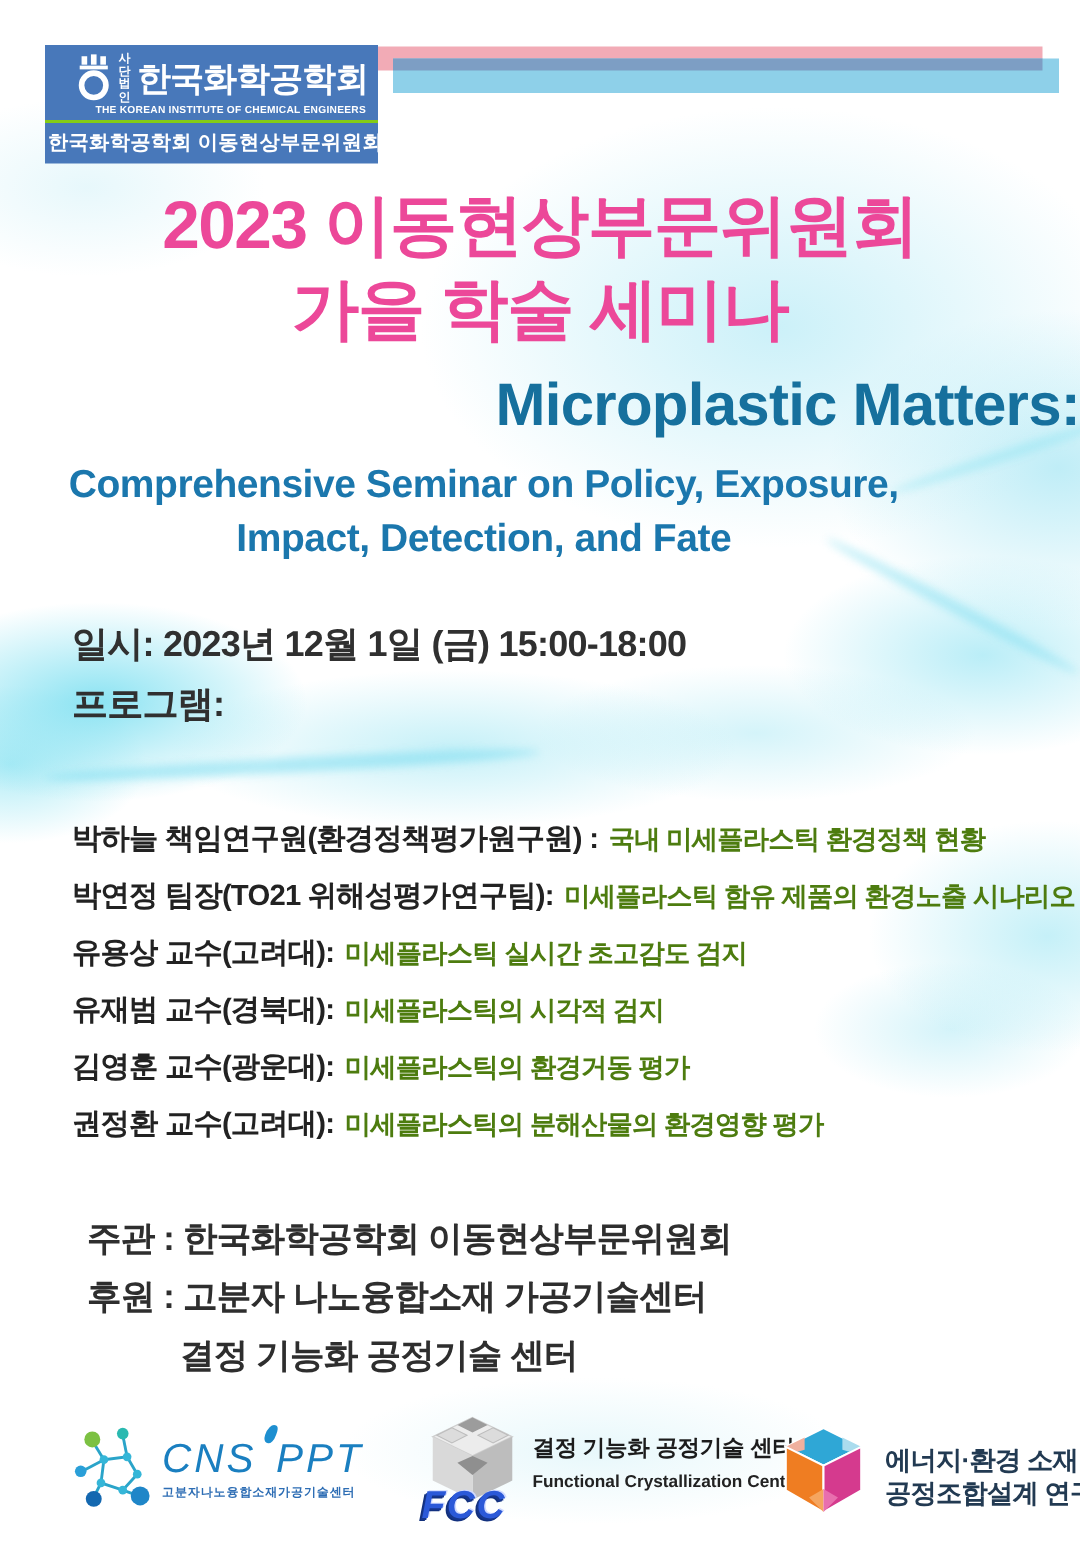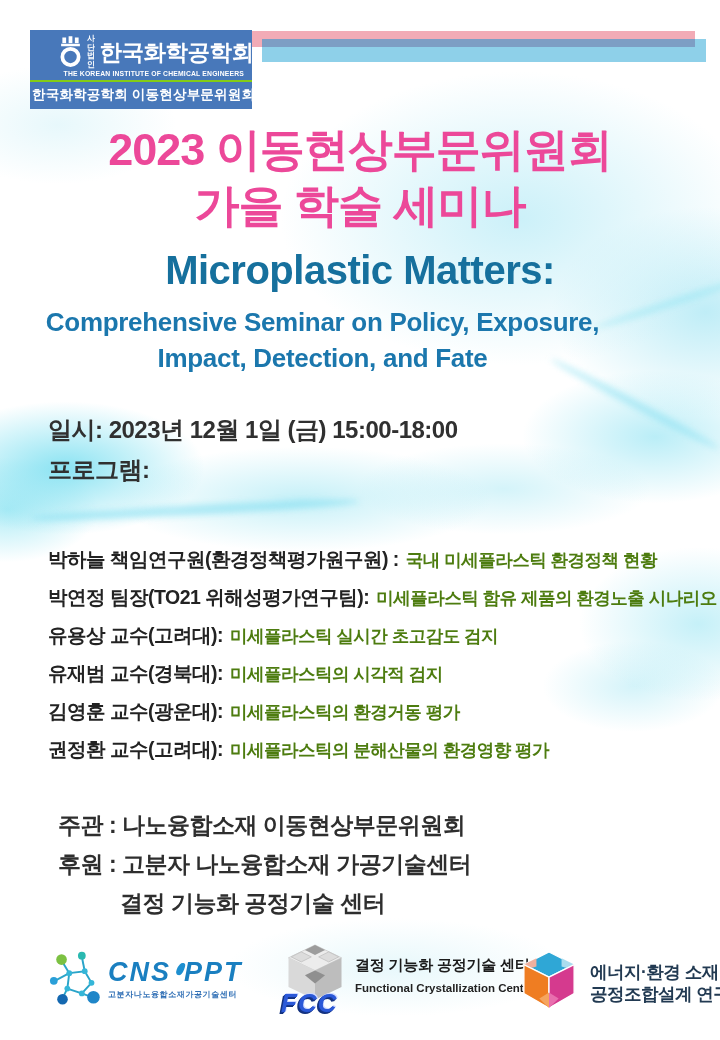--- a/index.html
+++ b/index.html
@@ -29,21 +29,21 @@
   .streak { position:absolute; filter:blur(3px); border-radius:50%; }
   .streak1 { left:30px;  top:505px; width:330px; height:10px; background:rgba(105,216,238,.45); transform:rotate(-3deg); }
   .streak2 { left:540px; top:400px; width:190px; height:8px;  background:rgba(120,220,240,.45); transform:rotate(28deg); }
   .streak3 { left:590px; top:300px; width:160px; height:7px;  background:rgba(130,224,241,.4);  transform:rotate(-18deg); }
 
   
   .logo-box {
     position:absolute; left:30px; top:30px; width:222px;
     background:#4878ba;
   }
-  .logo-main { padding:5px 8px 3px 4px;margin-left:24px; }
+  .logo-main { padding:5px 8px 3px 20px; }
   .logo-row { display:flex; align-items:center; gap:4px; }
   .emblem svg { width:25px; height:33px; display:block; }
   .org-type { font-size:8px; line-height:8.5px; color:#fff; font-weight:700; letter-spacing:0.5px; }
   .org-name { font-size:22.5px; color:#fff; font-weight:800; white-space:nowrap; letter-spacing:-0.5px; }
   .org-en   { font-size:6.8px; color:#fff; font-weight:700; text-align:right; margin-top:1px; letter-spacing:0.18px; white-space:nowrap; }
   .logo-committee {
     border-top:2px solid #84cc16; font-size:13.5px; font-weight:800; color:#fff;
     text-align:center; padding:4px 2px 5px; white-space:nowrap; letter-spacing:0.2px;
   }
 
@@ -52,21 +52,21 @@
   .bar-pink    { left:245px; top:31px; width:450px; height:16px; background:#f2abb6; }
   .bar-blue    { left:262px; top:39px; width:444px; height:23px; background:#8ed0e9; }
   .bar-overlap { left:262px; top:39px; width:433px; height:8px;  background:#7d9ec4; }
 
   
   .title {
     position:absolute; left:0; top:122px; width:720px; text-align:center;
     font-size:45px; line-height:56px; font-weight:800; color:#ec4899; letter-spacing:-1px;
   }
   .mp-heading {
-    position:absolute; left:0; top:248px; width:720px; text-align:center;
+    position:absolute; left:0; top:248px; width:720px; text-align:right;
     font-size:40px; font-weight:800; color:#16709d; letter-spacing:-0.5px;
   }
   .mp-sub {
     position:absolute; left:0; top:304px; width:645px; text-align:center;
     font-size:26px; line-height:36px; font-weight:800; color:#1b77ad; letter-spacing:-0.3px;
   }
 
   
   .details { position:absolute; left:48px; top:416px; }
   .details div { font-size:24px; font-weight:800; color:#303030; line-height:27px; margin-bottom:13px; letter-spacing:-0.5px; }
@@ -79,21 +79,21 @@
 
   
   .organizers { position:absolute; left:58px; top:812px; }
   .organizers div { font-size:23px; font-weight:800; color:#2e2e2e; line-height:26px; margin-bottom:13px; letter-spacing:-0.5px; }
   .org-indent { padding-left:62px; }
 
   
   .footer { position:absolute; left:0; top:940px; width:720px; height:95px; }
   .logo-cns { position:absolute; left:48px; top:8px; display:flex; align-items:center; }
   .cns-text { margin-left:2px; }
-  .cns-wordmark { display:flex; align-items:flex-end; font-style:italic; font-weight:700; font-size:27px; color:#1a7fc0; letter-spacing:2px; line-height:26px; }
+  .cns-wordmark { display:flex; font-style:italic; font-weight:400; font-size:27px; color:#1a7fc0; letter-spacing:2px; line-height:26px; }
   .cns-swoosh { width:7px; height:13px; background:#1e8fd0; border-radius:70% 30% 60% 40%; transform:rotate(18deg) translateY(-10px); margin:0 3px; }
   .cns-caption { font-size:8px; font-weight:700; color:#2d6db4; margin-top:4px; letter-spacing:0.6px; white-space:nowrap; }
 
   .logo-fcc { position:absolute; left:283px; top:2px; }
   .fcc-cube { position:absolute; left:0; top:0; }
   .fcc-acronym {
     position:absolute; left:-2px; top:46px; font-size:26px; font-weight:900; font-style:italic;
     color:#2b59d8; letter-spacing:1px;
     text-shadow:-1px 1px 0 #16368c, -2px 2px 0 #12307c, 1px -1px 0 #cfd9ff;
   }
@@ -172,21 +172,21 @@
     </div>
     <div class="program-item">
       <span class="speaker">김영훈 교수(광운대):</span><span class="topic">미세플라스틱의 환경거동 평가</span>
     </div>
     <div class="program-item">
       <span class="speaker">권정환 교수(고려대):</span><span class="topic">미세플라스틱의 분해산물의 환경영향 평가</span>
     </div>
   </div>
 
   <div class="organizers">
-    <div>주관 : 나노융합소재 이동현상부문위원회</div>
+    <div>주관 : 한국화학공학회 이동현상부문위원회</div>
     <div>후원 :  고분자 나노융합소재 가공기술센터</div>
     <div class="org-indent">결정 기능화 공정기술 센터</div>
   </div>
 
   <div class="footer">
 
     <div class="logo-cns">
       <span>
         <svg width="58" height="58" viewBox="0 0 60 60">
           <g stroke="#2aa4c9" stroke-width="2" fill="none">

